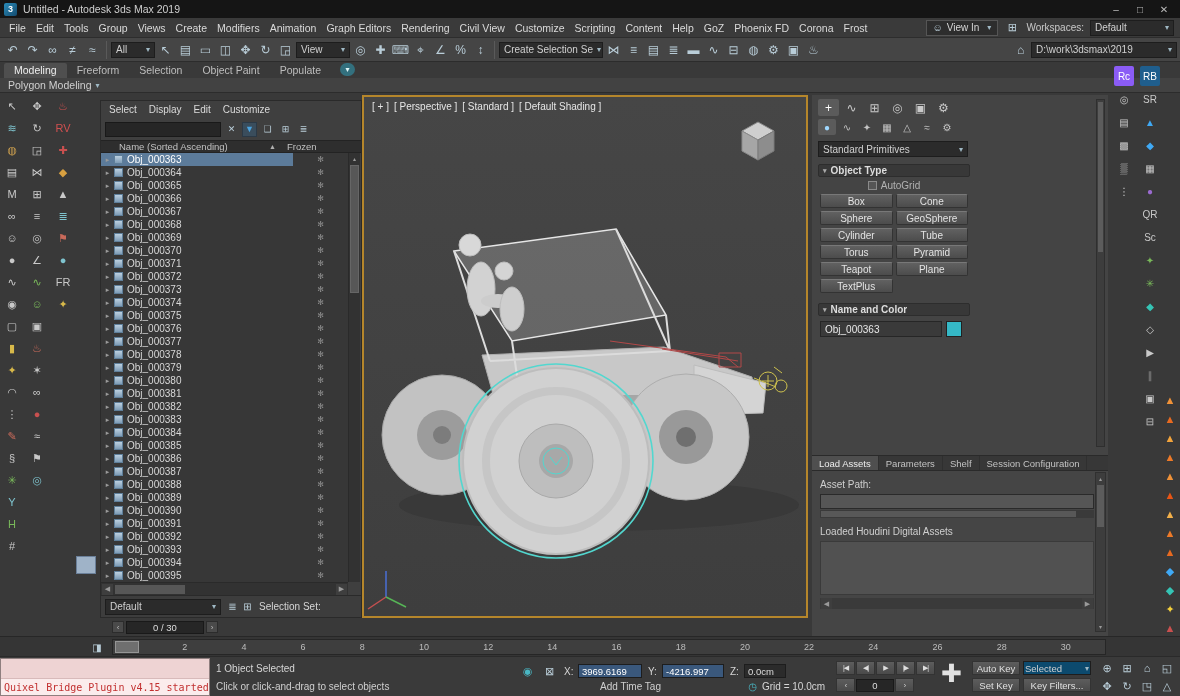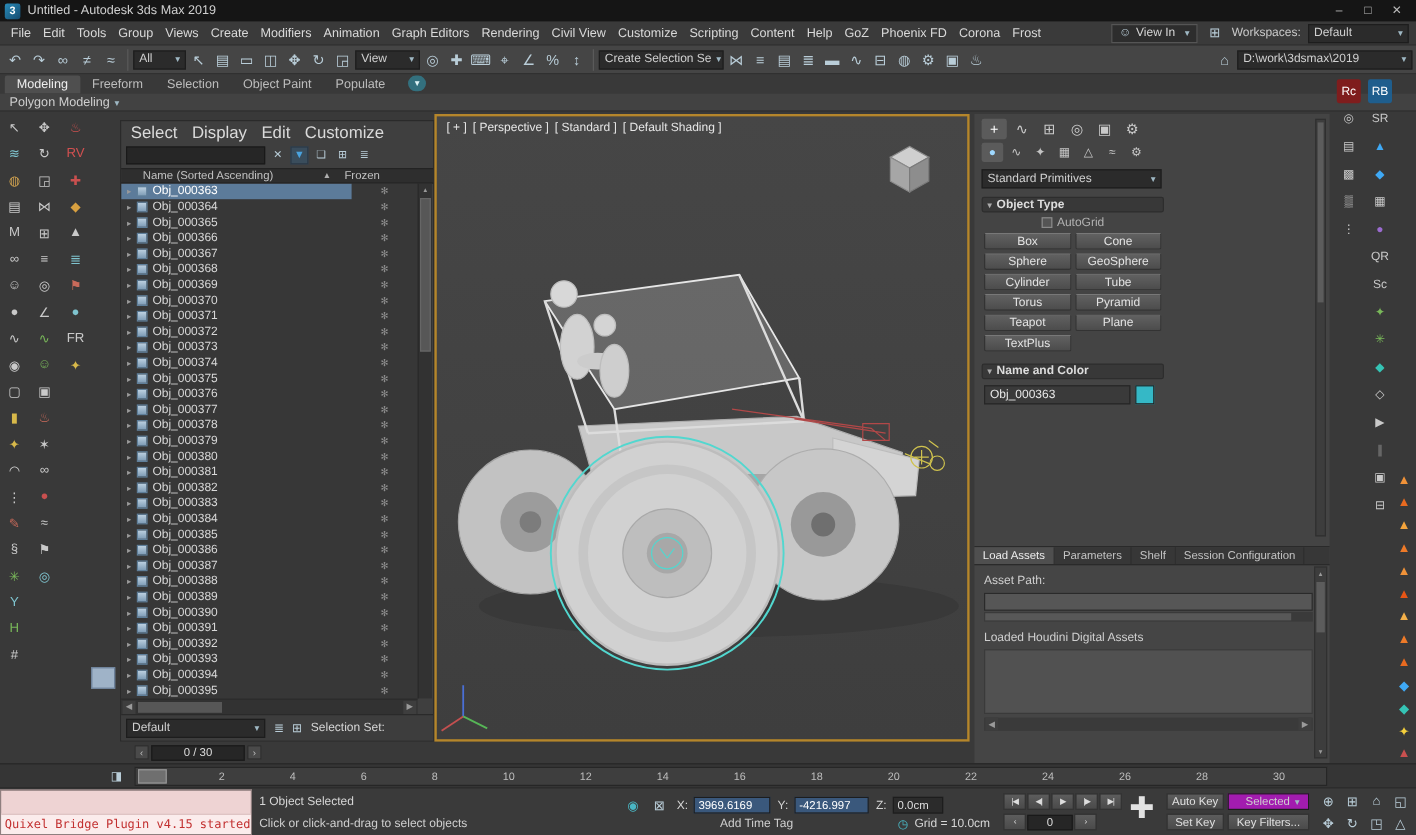--- a/index.html
+++ b/index.html
@@ -39,21 +39,21 @@
   .rcollapse{margin-left:8px;margin-bottom:1px;width:15px;height:13px;background:#33707e;color:#dff4f6;display:flex;align-items:center;justify-content:center;border-radius:7px;font-size:8px}
   .ribbon-sub{position:absolute;left:0;top:78px;width:100%;height:15px;background:#424242;border-bottom:1px solid #2c2c2c;display:flex;align-items:center;padding:0 8px;font-size:10.5px;color:#cfcfcf}
 
   
   .rail-col{position:absolute;display:flex;flex-direction:column;gap:2px}
   .rico{width:20px;height:20px;display:flex;align-items:center;justify-content:center;font-size:11px;color:#c9c9c9}
 
   
   #scene-explorer{position:absolute;left:100px;top:100px;width:262px;height:518px;background:#3f3f3f;border:1px solid #2a2a2a;display:flex;flex-direction:column}
   .se-menus{display:flex;height:17px;align-items:center;padding:0 8px}
-  .se-menu{padding:0 8px 0 0;margin-right:4px;font-size:14px;color:#dadada}
+  .se-menu{padding:0 8px 0 0;margin-right:4px;font-size:10px;color:#dadada}
   .se-tools{height:22px;display:flex;align-items:center;padding:0 4px;gap:3px}
   .se-search{width:116px;height:15px;background:#262626;border:1px solid #191919;color:#ddd;font-size:10px;padding:0 3px}
   .se-tico{width:15px;height:15px;display:flex;align-items:center;justify-content:center;font-size:9px;color:#b9cdd8}
   .se-tico.filter{color:#4aa3df;background:#3a4d5c;border:1px solid #2b3946}
   .se-header{position:relative;height:13px;background:#2e2e2e;border-top:1px solid #232323;border-bottom:1px solid #232323;font-size:9.5px;color:#c2c2c2;display:flex;align-items:center}
   .h-name{padding-left:18px;width:168px}
   .h-sort{width:14px;font-size:7px;color:#b0b0b0}
   .h-frozen{padding-left:4px}
   .se-rows{position:relative;height:429px;width:247px;overflow:hidden;background:#373737}
   .se-row{height:13px;display:flex;align-items:center;font-size:10px;color:#d8d8d8}
@@ -139,21 +139,21 @@
   .sb-txt{position:absolute;color:#d6d6d6;white-space:nowrap}
   .sb-ico{position:absolute;width:17px;height:17px;display:flex;align-items:center;justify-content:center;color:#b9cdd8;font-size:11px}
   .coord-field{position:absolute;top:7px;height:14px;background:#2b2b2b;border:1px solid #1d1d1d;color:#ddd;font-size:9.5px;display:flex;align-items:center;padding:0 3px;white-space:nowrap;overflow:hidden}
   .coord-field.hl{background:#3a587c;color:#fff}
   .pbrow{position:absolute;left:836px;top:4px;display:flex;gap:1px}
   .pb{width:19px;height:14px;background:linear-gradient(#5d5d5d,#4a4a4a);border:1px solid #333;display:flex;align-items:center;justify-content:center;font-size:7px;color:#ddd;letter-spacing:-1px}
   .pbrow2{position:absolute;left:836px;top:21px;display:flex;gap:1px;align-items:center}
   .pb-field{width:38px;height:13px;background:#262626;border:1px solid #191919;color:#ddd;font-size:9.5px;display:flex;align-items:center;justify-content:center}
   .bigcross{position:absolute;left:941px;top:2px;font-size:25px;color:#e2e2e2}
   .kb{position:absolute;height:14px;background:linear-gradient(#5d5d5d,#4a4a4a);border:1px solid #333;color:#e0e0e0;font-size:9.5px;display:flex;align-items:center;justify-content:center;white-space:nowrap}
-  .kcombo{position:absolute;height:14px;background:#a21caf;border:1px solid #1d1d1d;color:#d0d0d0;font-size:9.5px;display:flex;align-items:center;justify-content:space-between;padding:0 14px}
+  .kcombo{position:absolute;height:14px;background:#0c4a6e;border:1px solid #1d1d1d;color:#d0d0d0;font-size:9.5px;display:flex;align-items:center;justify-content:space-between;padding:0 1px}
   .nav{position:absolute;left:1097px;top:2px;display:grid;grid-template-columns:repeat(4,20px);grid-auto-rows:18px}
   .nv{display:flex;align-items:center;justify-content:center;color:#b9cdd8;font-size:11px}
 </style>
 </head>
 <body>
 
 <div id="app">
 
   <div class="titlebar">
     <span class="logo">3</span>
@@ -833,21 +833,21 @@
     </div>
     <div class="h-vscroll">
       <span class="h-varrow">▴</span>
       <span class="h-vthumb"></span>
       <span class="h-varrow" style="position:absolute;bottom:0;width:100%">▾</span>
     </div>
   </div>
 
   <div class="strip-col" style="left:1114px;top:66px">
 
-  <span class="sico" style="color: rgb(255, 255, 255); background: #7f1d1d;">Rc</span>
+  <span class="sico" style="color: rgb(255, 255, 255); background: #8b5cf6;">Rc</span>
       <span class="sico" style="color: rgb(201, 201, 201);">◎</span>
       <span class="sico" style="color: rgb(201, 201, 201);">▤</span>
       <span class="sico" style="color: rgb(201, 201, 201);">▩</span>
       <span class="sico" style="color: rgb(201, 201, 201);">▒</span>
       <span class="sico" style="color: rgb(201, 201, 201);">⋮</span>
     </div>
   <div class="strip-col" style="left:1140px;top:66px">
 
   <span class="sico" style="color: rgb(255, 255, 255); background: rgb(31, 94, 141);">RB</span>
       <span class="sico" style="color: rgb(201, 201, 201);">SR</span>

